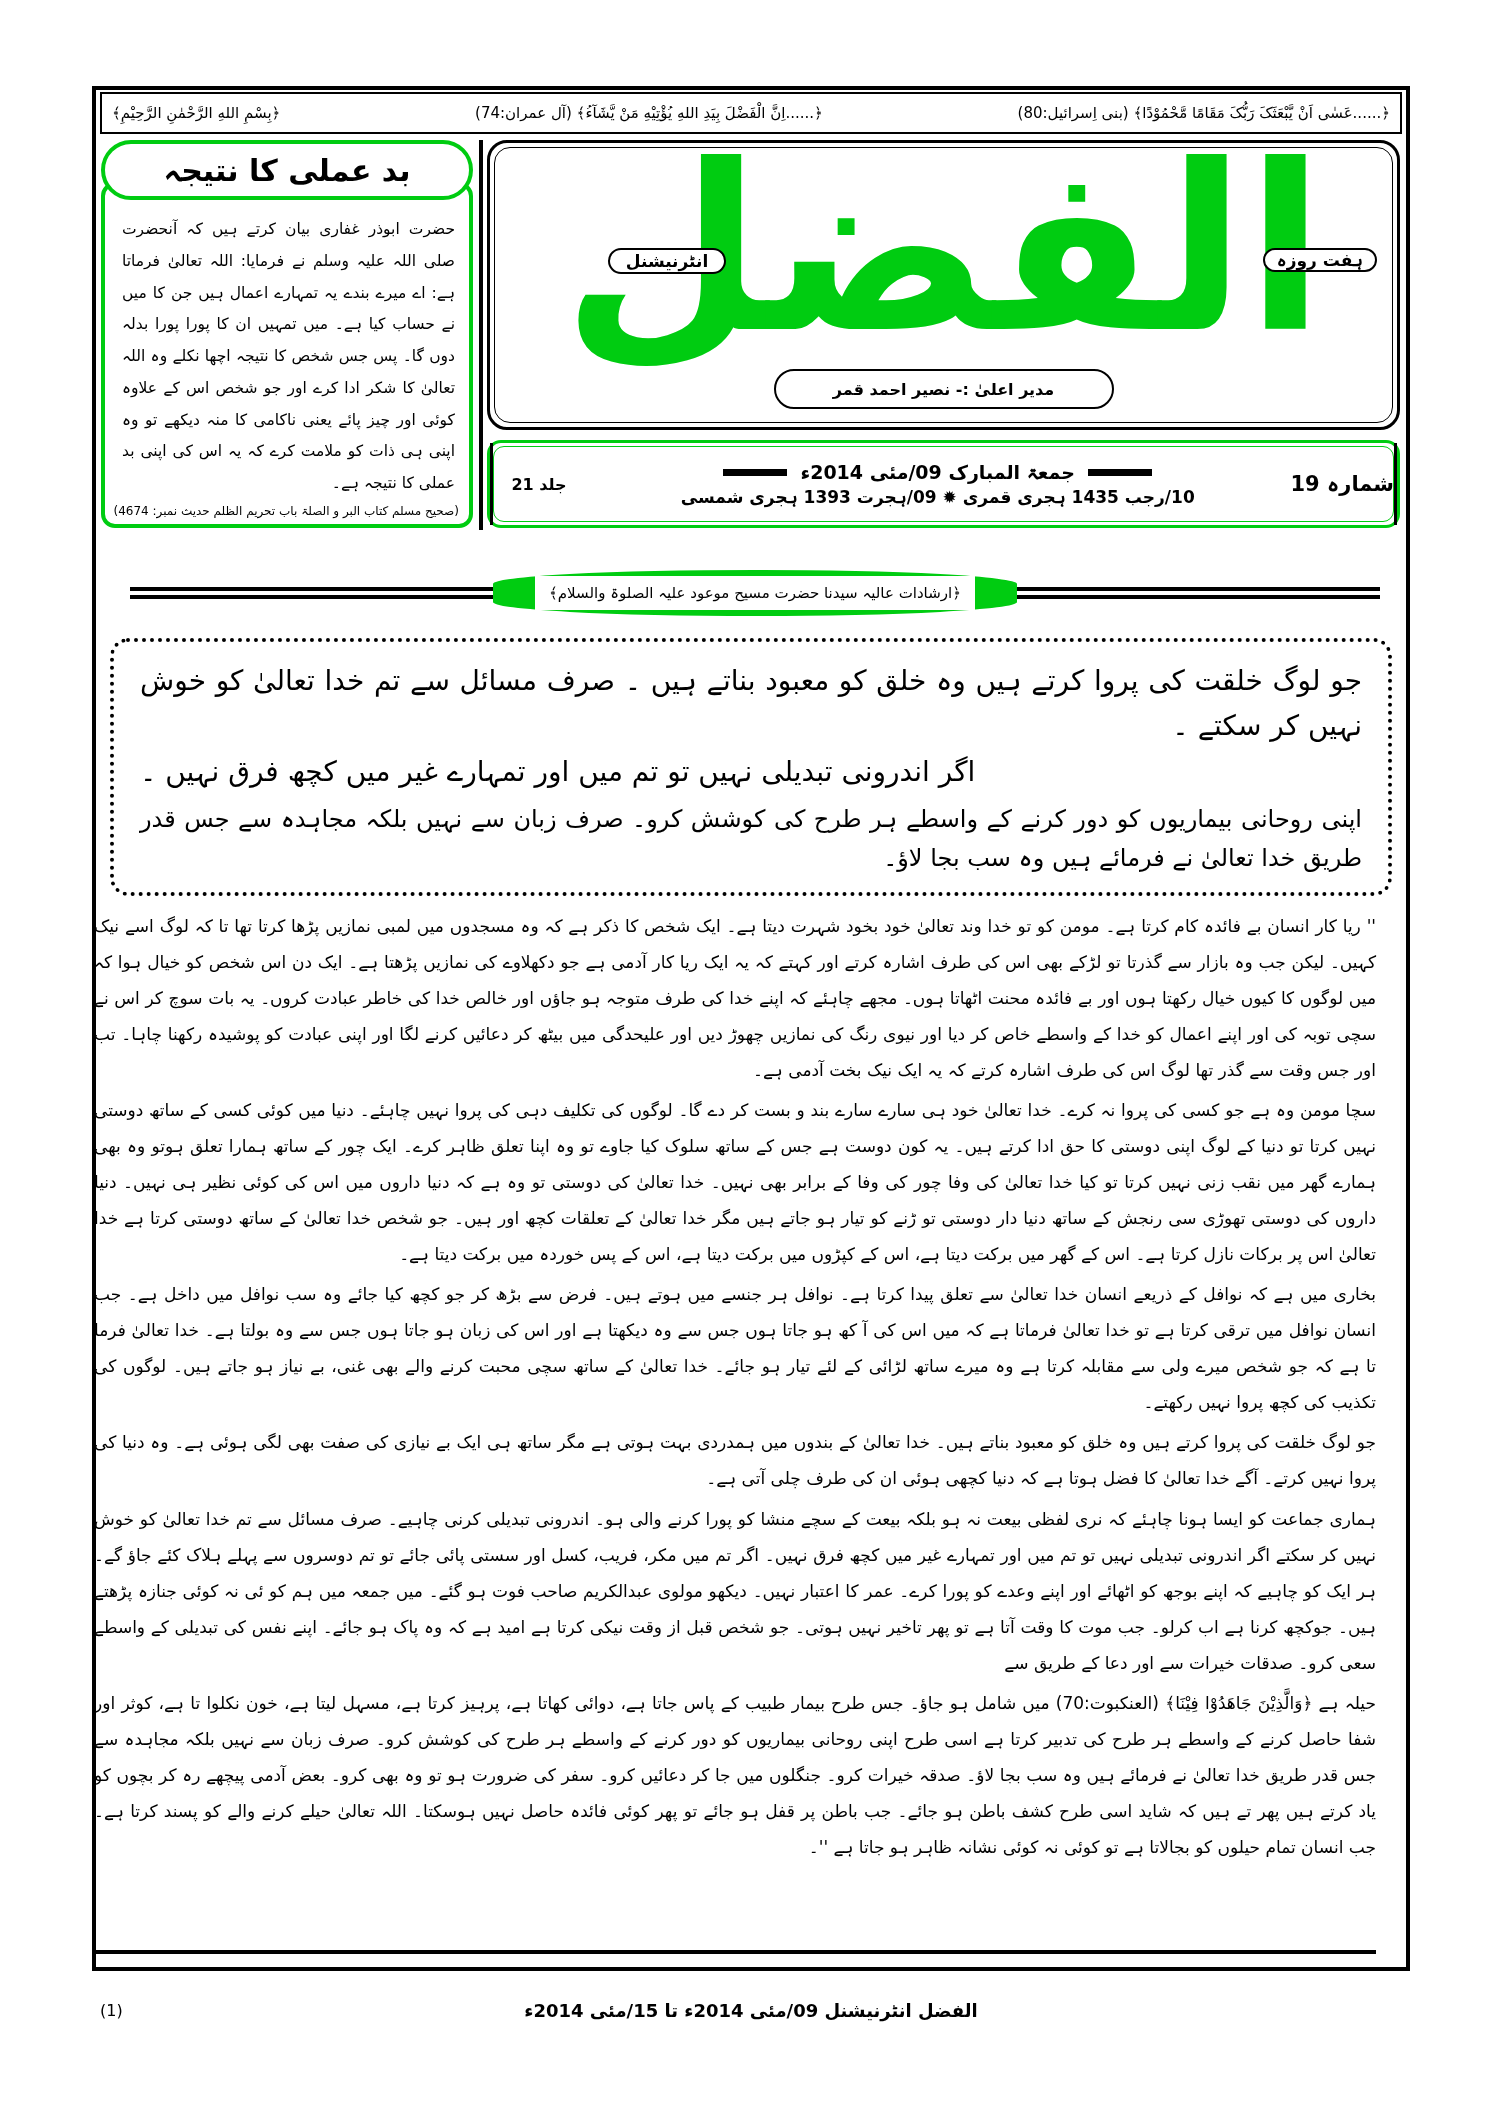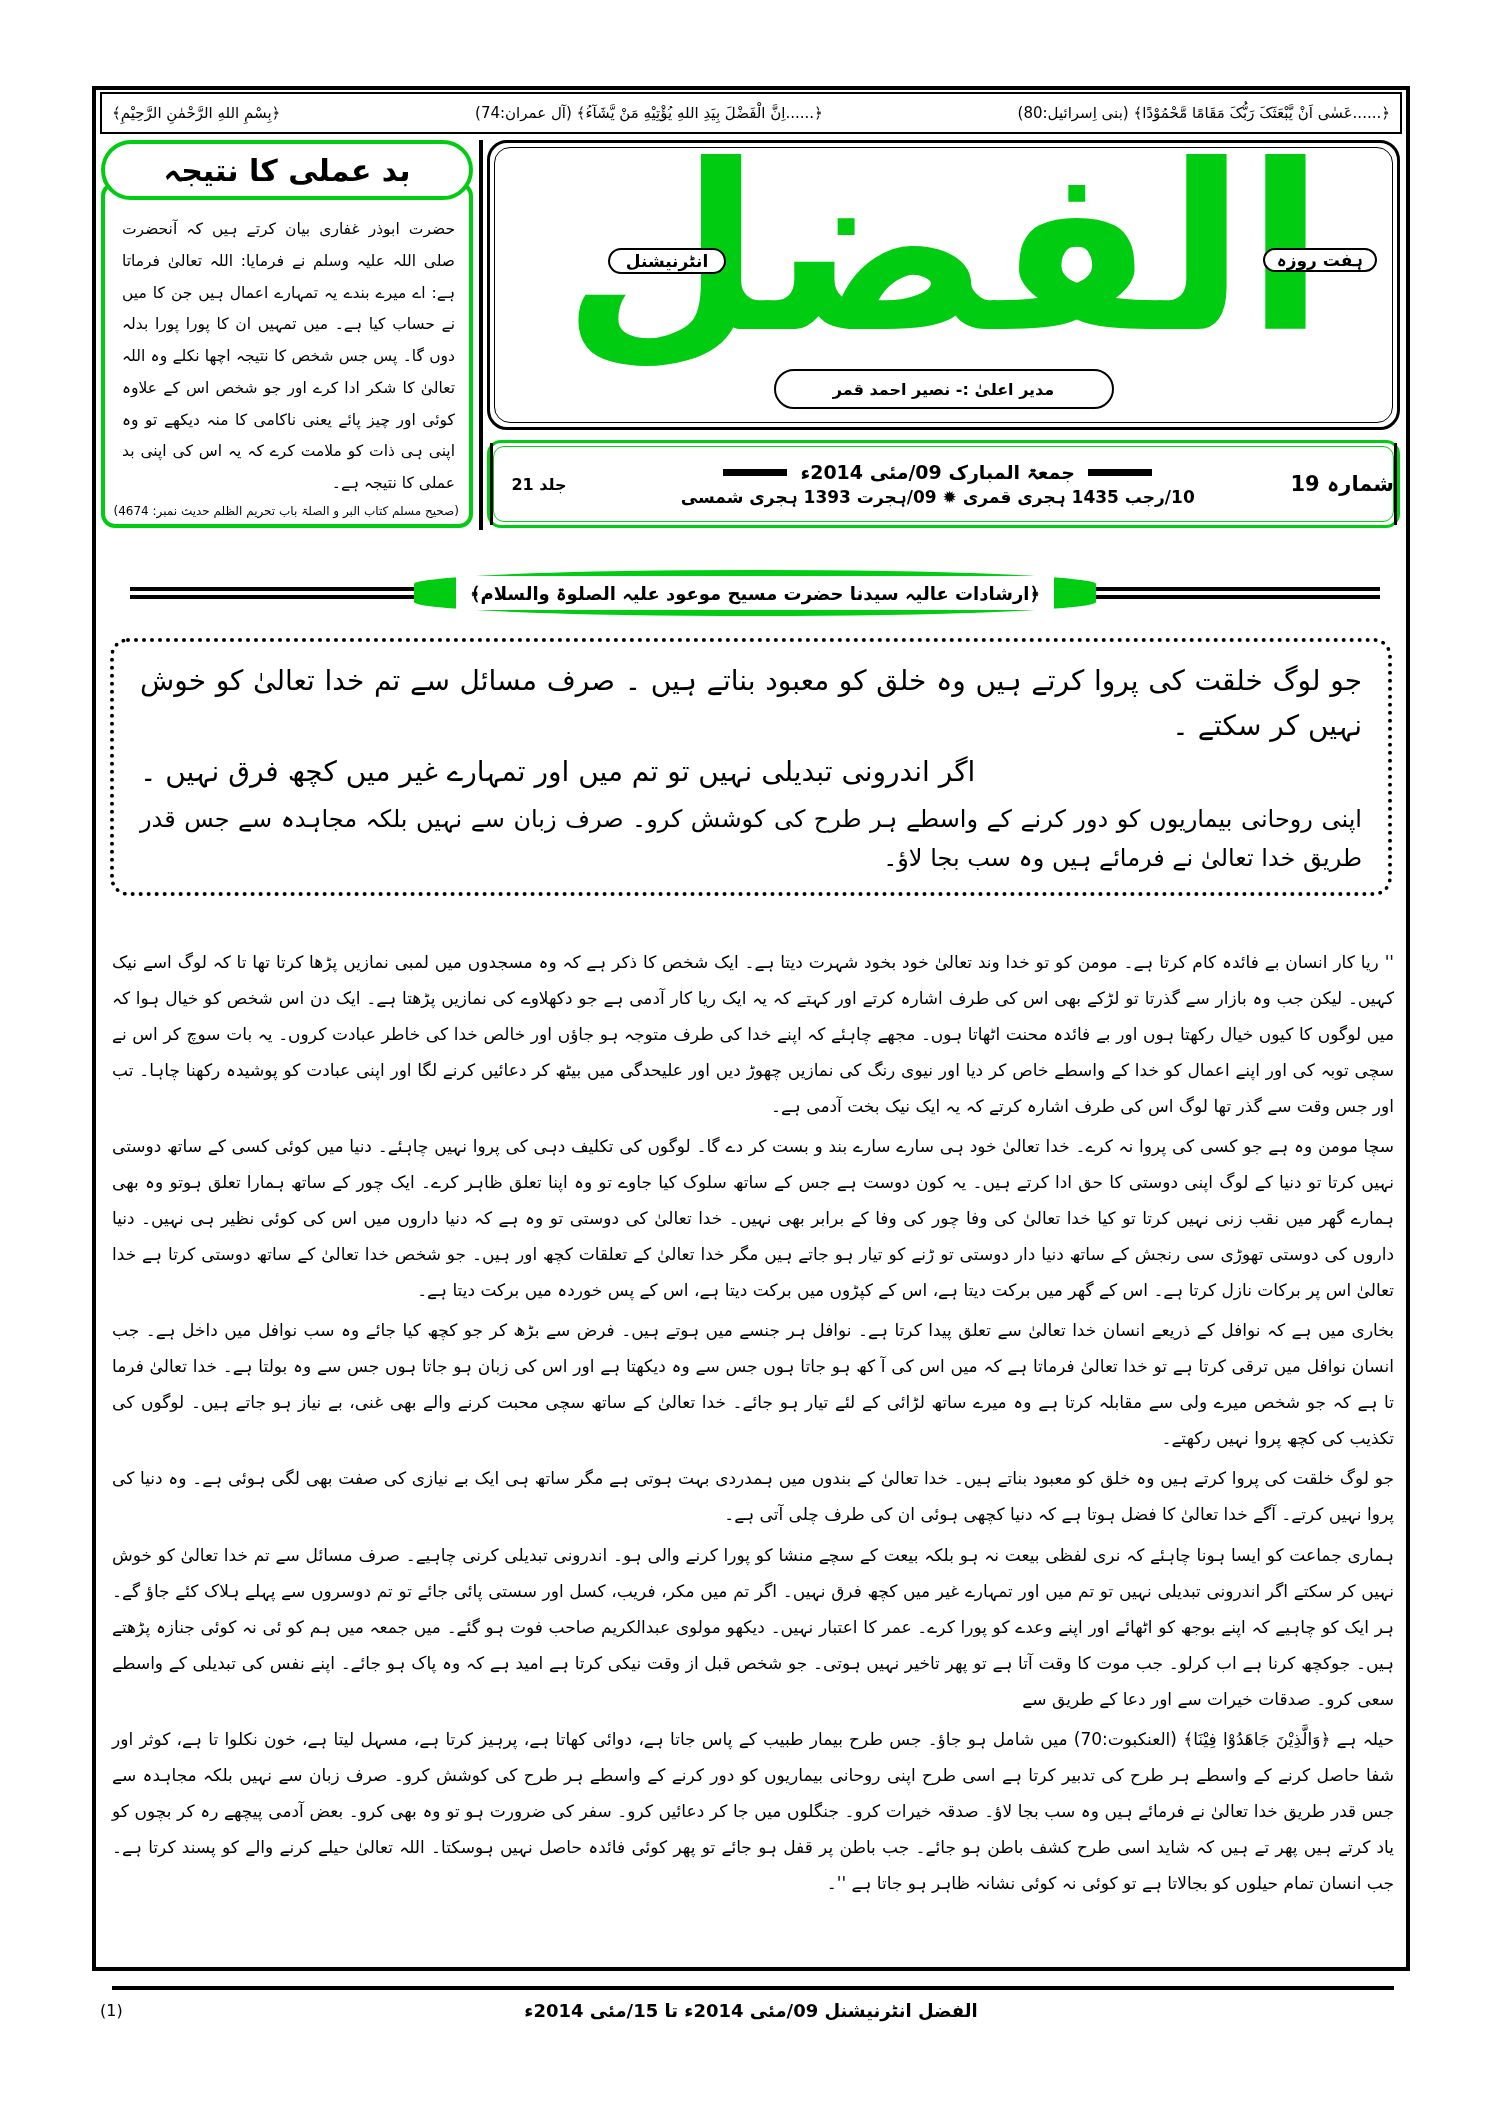--- a/index.html
+++ b/index.html
@@ -232,21 +232,21 @@
     display:flex;align-items:center;justify-content:center;
     position:relative;
   }
   .rib-inner{
     background:#fff;
     height:34px;
     display:flex;align-items:center;justify-content:center;
     padding:0 14px;
   }
   .rib-text{
-    font-size:18px;font-weight:bold;white-space:nowrap;
+    font-size:15px;font-weight:normal;white-space:nowrap;
     font-family:"DejaVu Sans","Liberation Sans",sans-serif;
   }
 
   
   .quotebox{
     position:absolute;
     left:110px;top:638px;
     width:1282px;height:258px;
     border:4px dotted #000;
     border-radius:18px;
@@ -261,26 +261,25 @@
     text-align:justify;
     text-align-last:right;
     font-weight:500;
   }
   .quote-line.l2{text-align:center;text-align-last:left;direction:rtl;}
   .quote-line.l3{margin-top:6px;font-size:24px;text-align:justify;text-align-last:right;}
 
   
   .article{
     position:absolute;
-    left:112px;top:908px;
+    left:94px;top:908px;
     width:1282px;height:1046px;
     direction:rtl;
     box-sizing:border-box;
     border-bottom:4px solid #000;
-    margin-top:36px;
   }
   .para{
     font-size:17px;
     line-height:2.12;
     text-align:justify;
     text-align-last:right;
     margin:0 0 4px 0;
     direction:rtl;
     text-indent:0;
   }

